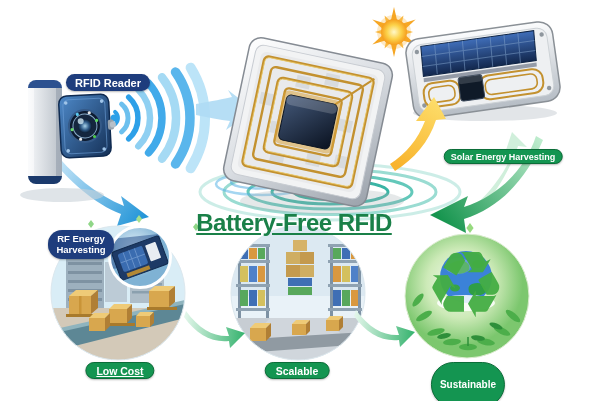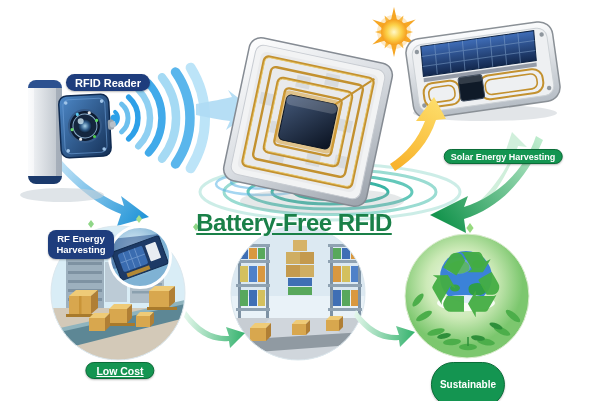--- a/index.html
+++ b/index.html
@@ -3,21 +3,21 @@
 <meta charset="utf-8">
 <style>
   html,body{margin:0;padding:0;background:#ffffff;}
   .stage{position:relative;width:602px;height:401px;background:#ffffff;overflow:hidden;
          font-family:"Liberation Sans",sans-serif;}
   .stage svg{position:absolute;left:0;top:0;}
   .lbl{position:absolute;transform:translateX(-50%);white-space:nowrap;color:#fff;
        font-weight:700;text-align:center;box-shadow:0 1px 2px rgba(0,0,0,.28);}
   .pill-navy{background:var(--navy,#1e3d7d);border-radius:999px;font-size:11px;
        padding:2.5px 9px;}
-  .box-navy{background:var(--navy,#1e3d7d);border-radius:8px;font-size:9.5px;
+  .box-navy{background:var(--navy,#1e3d7d);border-radius:14px;font-size:9.5px;
        line-height:1.2;padding:3px 5px;width:56px;white-space:normal;}
   .pill-green{background:var(--pill-green,#149551);border:1.5px solid var(--pill-green-border,#0b6d38);
        border-radius:999px;}
   .pill-sm{font-size:9px;padding:1.5px 6px;}
   .pill-md{font-size:10.5px;padding:1.5px 10px;}
   .pill-md2{font-size:10px;padding:16px 8px;}
   .title{position:absolute;transform:translateX(-50%);white-space:nowrap;
        color:var(--title-green,#1a8048);font-size:24px;font-weight:800;letter-spacing:-.5px;text-decoration:underline;}
 </style>
 </head>
@@ -435,16 +435,17 @@
 <div class="title" style="left:294px;top:209px;">Battery-Free RFID</div>
 
 <div class="lbl pill-navy" style="left:108px;top:74px;">RFID Reader</div>
 
 <div class="lbl box-navy" style="left:81px;top:230px;">RF Energy Harvesting</div>
 
 <div class="lbl pill-green pill-sm" style="left:503px;top:114px;margin-top:35px;">Solar Energy Harvesting</div>
 
 <div class="lbl pill-green pill-md" style="left:120px;top:362px;text-decoration:underline;">Low Cost</div>
 
+<div class="lbl pill-green pill-md" style="left:297px;top:362px;">Scalable</div>
 
 <div class="lbl pill-green pill-md2" style="left:468px;top:362px;">Sustainable</div>
 
 </div>
 
 </body></html>

